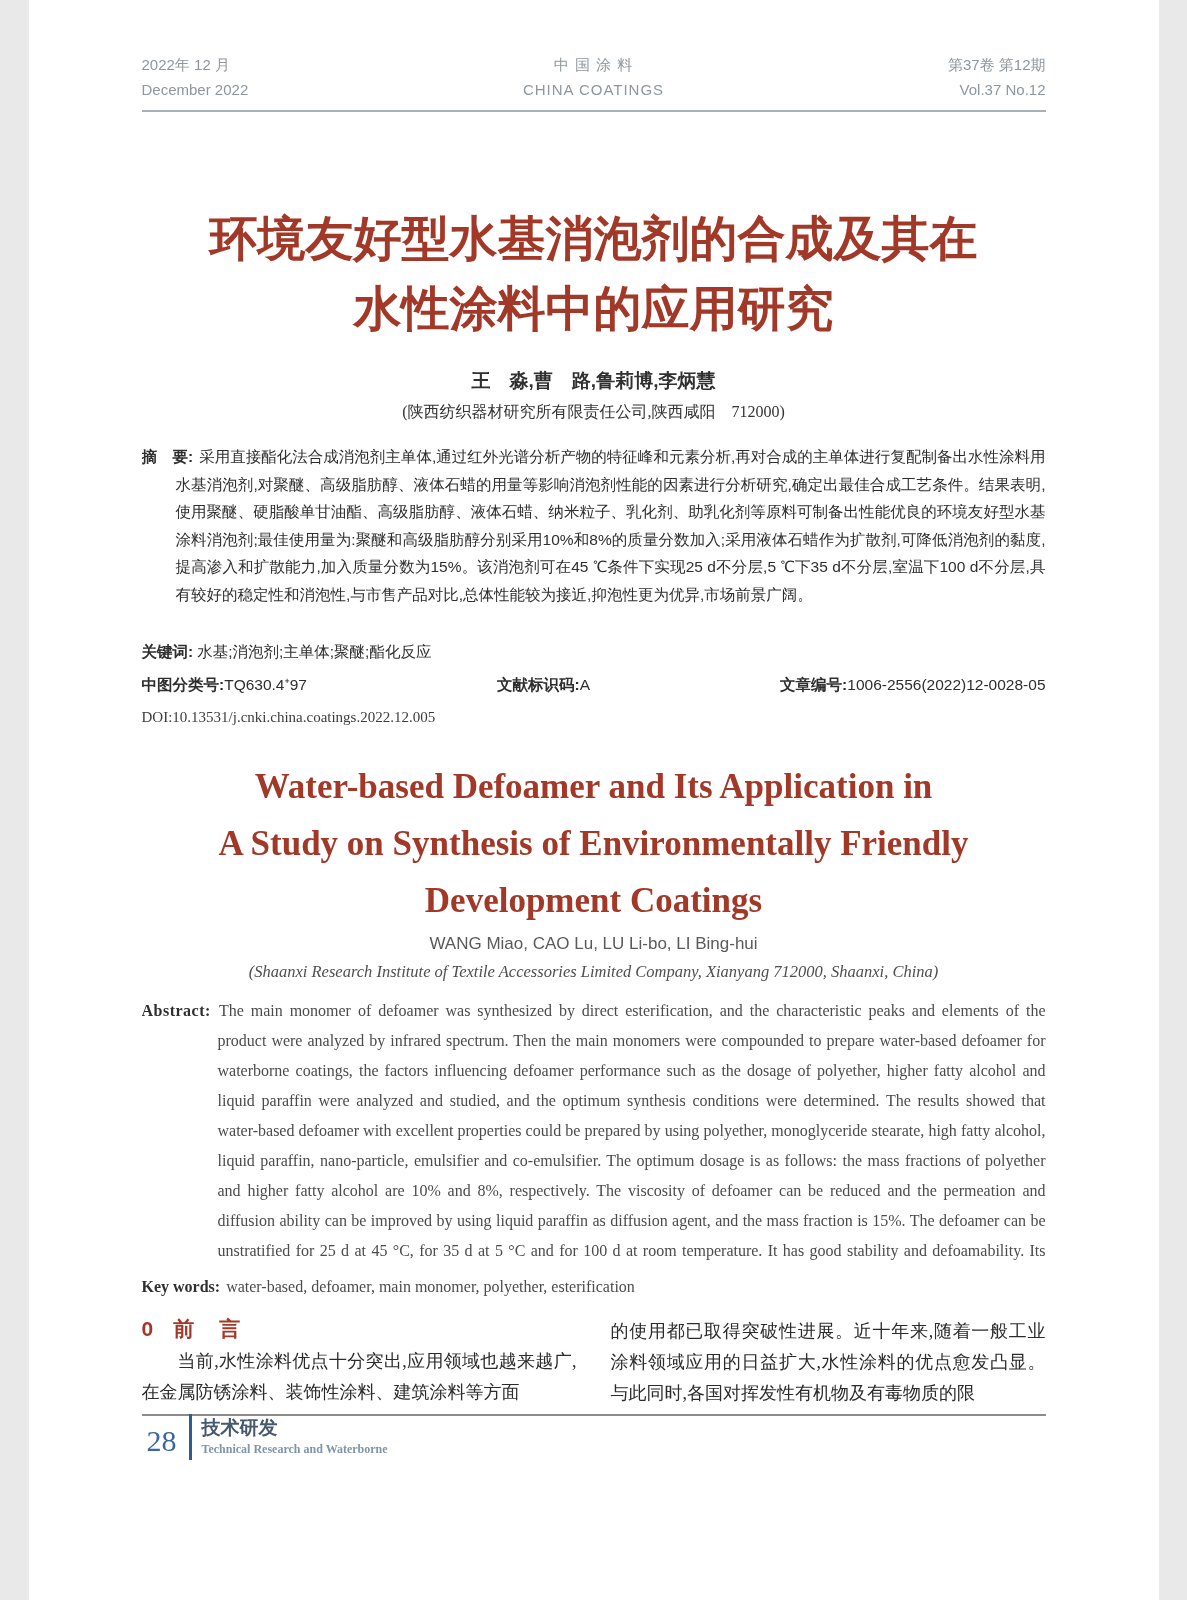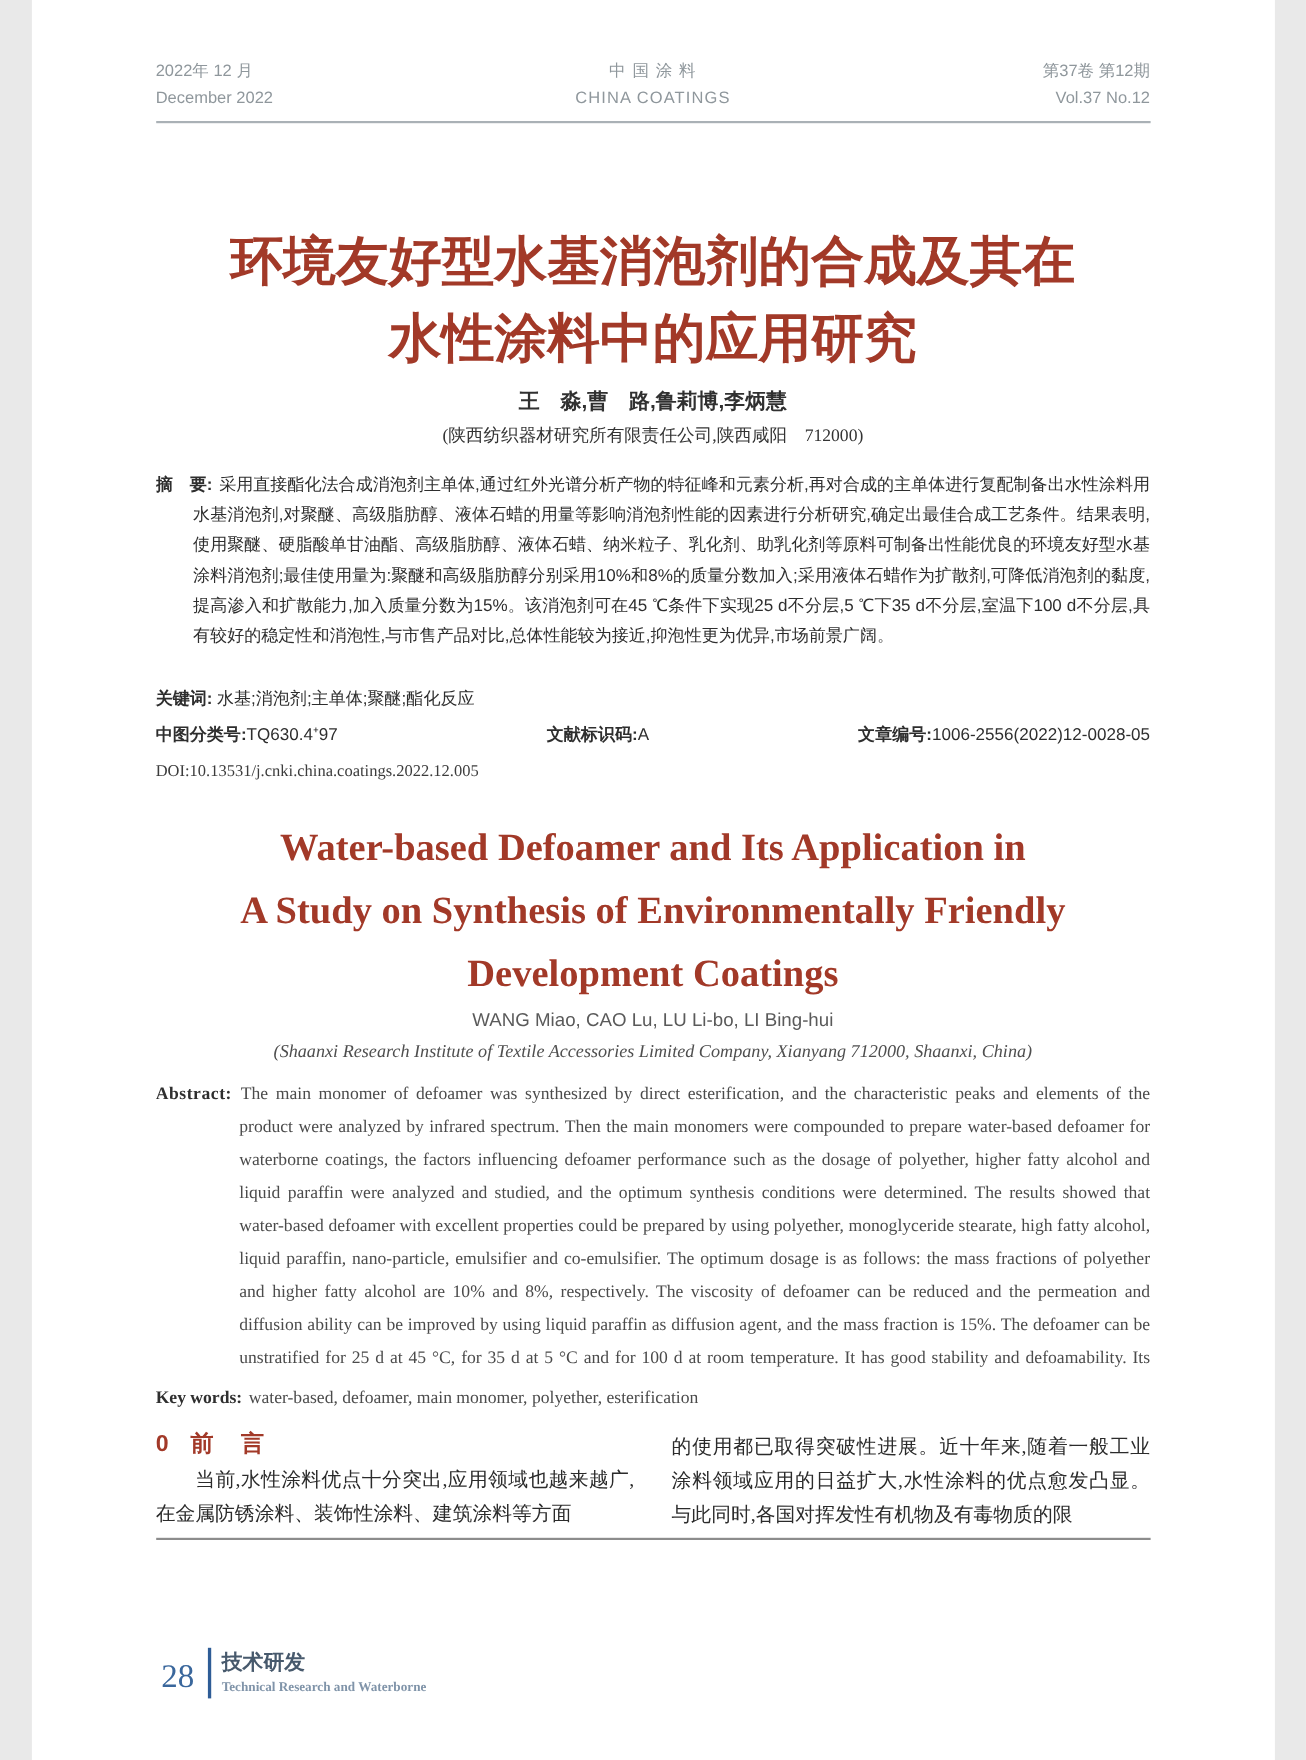--- a/index.html
+++ b/index.html
@@ -31,21 +31,21 @@
   .cn-title{
     margin-top:92px;
     text-align:center;
     color:#a23928;
     font-family:"Liberation Sans", sans-serif;
     font-weight:bold;
     font-size:48px;
     line-height:70px;
   }
   .authors-cn{
-    margin-top:8px;text-align:center;
+    margin-top:24px;text-align:center;
     font-family:"Liberation Sans", sans-serif;
     font-size:19px;font-weight:bold;color:#303030;
   }
   .affil-cn{
     margin-top:8px;text-align:center;
     font-size:16px;color:#333;
   }
 
   
   .abs-cn{
@@ -130,21 +130,21 @@
     border-top:2px solid #8c8c8c;
   }
   .footnote{
     margin:8px 113px 0;
     font-size:15px;line-height:29px;color:#303030;
     font-family:"Liberation Sans", sans-serif;
   }
 
   
   .page-footer{
-    position:absolute;left:118px;top:1498px;
+    position:absolute;left:118px;top:1414px;
     display:flex;align-items:center;
   }
   .pf-num{
     font-family:"Liberation Serif", serif;
     font-size:30px;color:#3a679c;margin-top:8px;
   }
   .pf-bar{width:3px;height:46px;background:#2e5c96;margin:0 10px 0 12px;}
   .pf-text{display:flex;flex-direction:column;justify-content:center;}
   .pf-cn{font-family:"Liberation Sans", sans-serif;font-weight:bold;font-size:19px;color:#47596c;line-height:24px;}
   .pf-en{font-family:"Liberation Serif", serif;font-weight:bold;font-size:12px;color:#8094a9;line-height:18px;}

